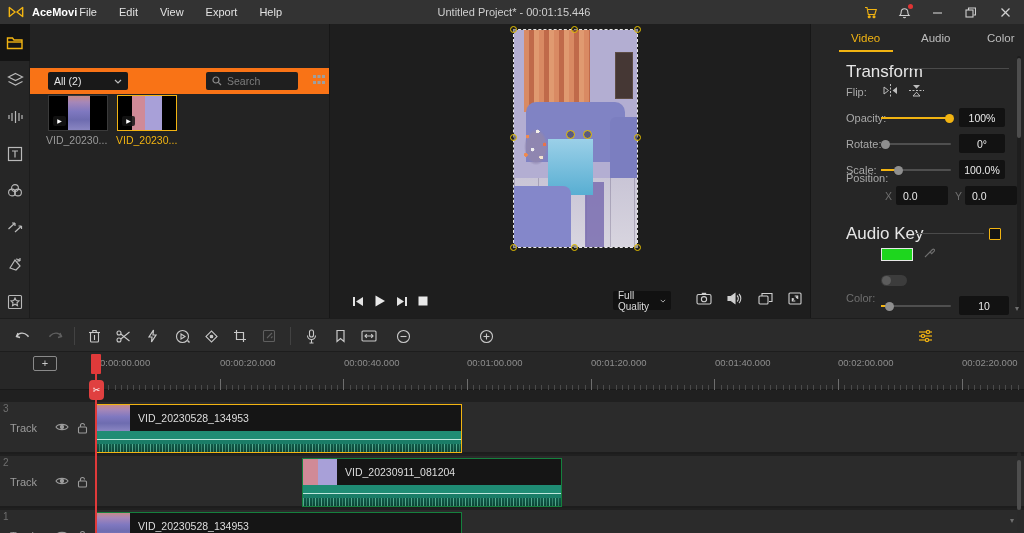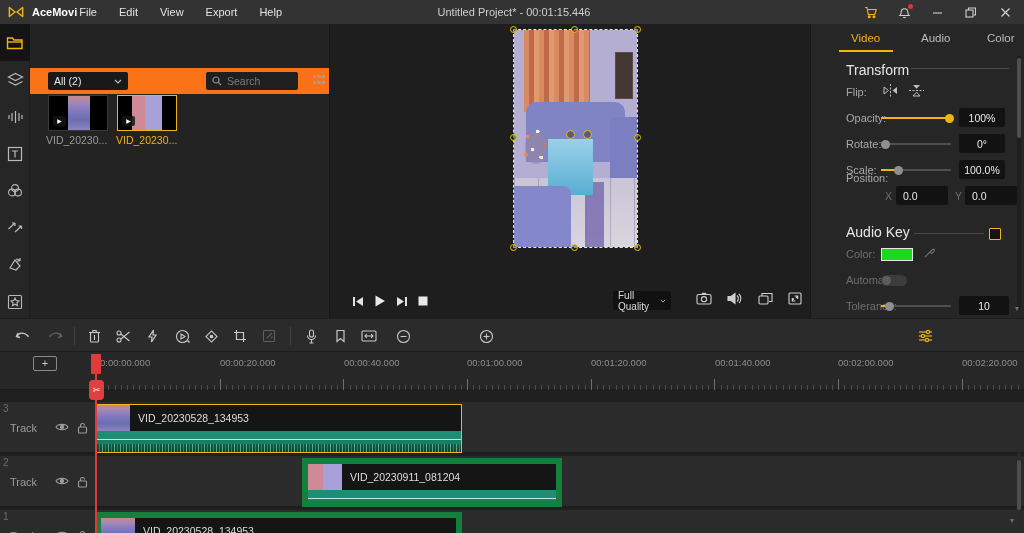--- a/index.html
+++ b/index.html
@@ -52,24 +52,24 @@
   #transport { position:absolute; left:0; top:260px; width:100%; height:34px; display:flex; align-items:center; }
   .tp-btn { color:#e3e3e3; margin-left:10px; display:flex; align-items:center; }
   #quality-box { position:absolute; left:283px; top:7px; width:58px; height:19px; background:#111; border-radius:2px; color:#dcdcdc; font-size:10px; display:flex; align-items:center; justify-content:space-between; padding:0 5px; }
   .tp-ico { position:absolute; top:8px; color:#cfcfcf; }
 
   
   #inspector { position:absolute; left:810px; top:24px; width:214px; height:294px; background:#262626; border-left:1px solid #171717; }
   .insp-tab { position:absolute; top:8px; font-size:11.5px; color:#bdbdbd; }
   .insp-tab.active { color:#f2b412; }
   #tab-underline { position:absolute; left:28px; top:26px; width:54px; height:2px; background:#f2b412; }
-  .sec-title { color:#e6e6e6; font-size:14px; }
+  .sec-title { color:#e6e6e6; font-size:17px; }
   .sec-line { position:absolute; height:1px; background:#4a4a4a; }
   .p-label { position:absolute; left:35px; color:#a9a9a9; font-size:11px; }
-  .p-label.dim { color:#6f6f6f; }
+  .p-label.dim { color:#6f6f6f;margin-top:44px; }
   .slider { position:absolute; width:70px; height:2px; background:#4f4f4f; border-radius:1px; }
   .slider .fill { position:absolute; left:0; top:0; height:2px; background:#f2b412; }
   .slider .knob { position:absolute; top:-3.5px; width:9px; height:9px; border-radius:50%; background:#f2b412; }
   .slider .knob.gray { background:#8f8f8f; }
   .val-box { position:absolute; width:46px; height:19px; background:#121212; border-radius:2px; color:#eaeaea; font-size:10.5px; display:flex; align-items:center; justify-content:center; }
   .axis { position:absolute; color:#6f6f6f; font-size:10.5px; }
   #chroma-check { position:absolute; left:178px; top:204px; width:12px; height:12px; border:1.5px solid #f2b412; background:#141414; border-radius:1px; }
   #color-swatch { position:absolute; left:70px; top:224px; width:32px; height:13px; background:#1ed61e; border:1px solid #e8e8e8; }
   #auto-toggle { position:absolute; left:70px; top:251px; width:26px; height:11px; border-radius:6px; background:#3c3c3c; }
   #auto-toggle .tknob { position:absolute; left:1px; top:1px; width:9px; height:9px; border-radius:50%; background:#5c5c5c; }
@@ -91,21 +91,21 @@
      background-image:
        repeating-linear-gradient(90deg,#6e6e6e 0 1px,transparent 1px 123.7px),
        repeating-linear-gradient(90deg,#4a4a4a 0 1px,transparent 1px 6.185px);
      background-size:100% 11px,100% 5px;
      background-position:left bottom,left bottom;
      background-repeat:no-repeat; }
   .track-row { position:absolute; left:0; width:1024px; height:52px; background:#2b2b2b; border-bottom:2px solid #1d1d1d; }
   .trk-num { position:absolute; left:3px; top:1px; color:#6f6f6f; font-size:10px; }
   .trk-label { position:absolute; left:10px; top:20px; color:#9c9c9c; font-size:11px; }
   .trk-ico { position:absolute; top:20px; color:#9c9c9c; }
-  .clip { position:absolute; top:2px; height:49px; border:6px solid #15803d; background:#161616; overflow:hidden; }
+  .clip { position:absolute; top:2px; height:49px; border:1px solid #15803d; background:#161616; overflow:hidden; }
   .clip.sel { border:1px solid #f2b412; }
   .clip-head { position:absolute; left:0; top:0; width:100%; height:26px; background:#151515; }
   .clip-thumb { position:absolute; left:0; top:0; width:34px; height:26px; }
   .clip-title { position:absolute; left:42px; top:7px; color:#dedede; font-size:10.5px; white-space:nowrap; }
   .clip-band { position:absolute; left:0; top:26px; width:100%; height:13px;
      background:linear-gradient(180deg,#1f8c74 0,#1f8c74 8px,#bfe8dd 8px,#bfe8dd 9px,#1a7d67 9px,#1a7d67 13px); }
   .clip-wave { position:absolute; left:0; top:39px; width:100%; height:9px;
      background-image:
        repeating-linear-gradient(90deg, rgba(140,240,205,.55) 0 1px, transparent 1px 3px, rgba(140,240,205,.3) 3px 4px, transparent 4px 6px),
        linear-gradient(180deg,#0f5b49,#0a4033);

